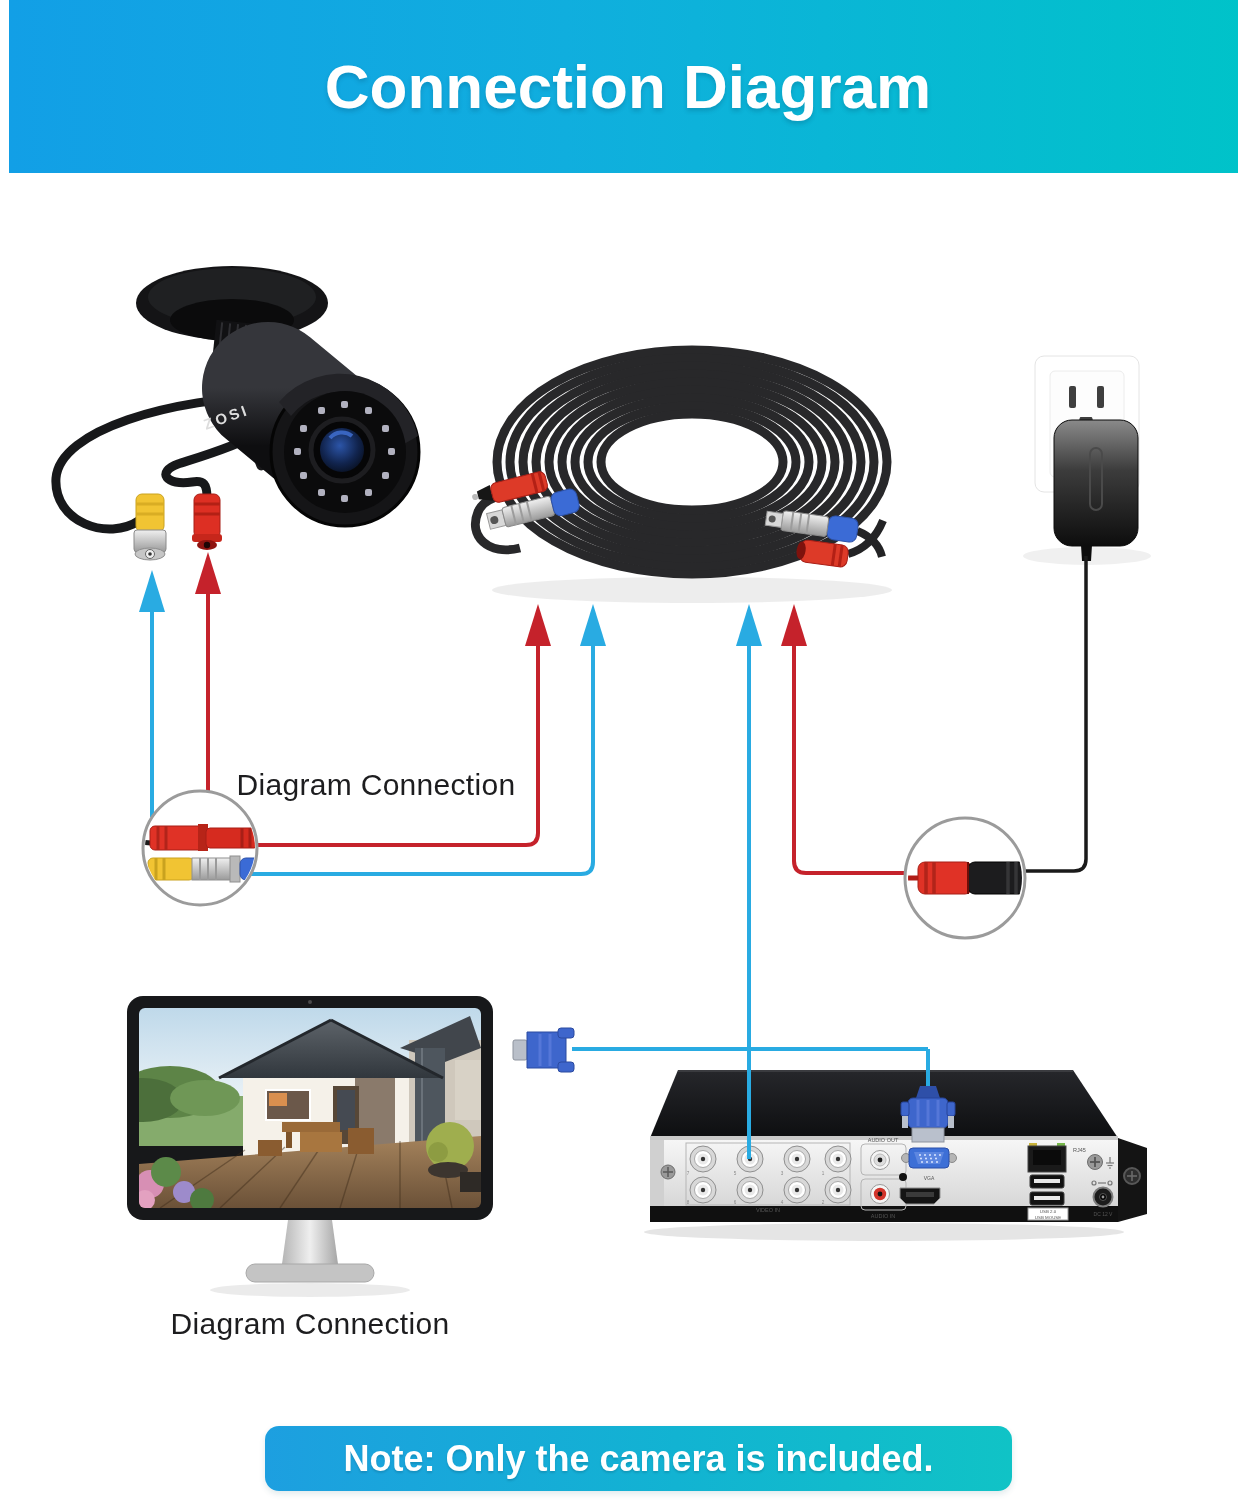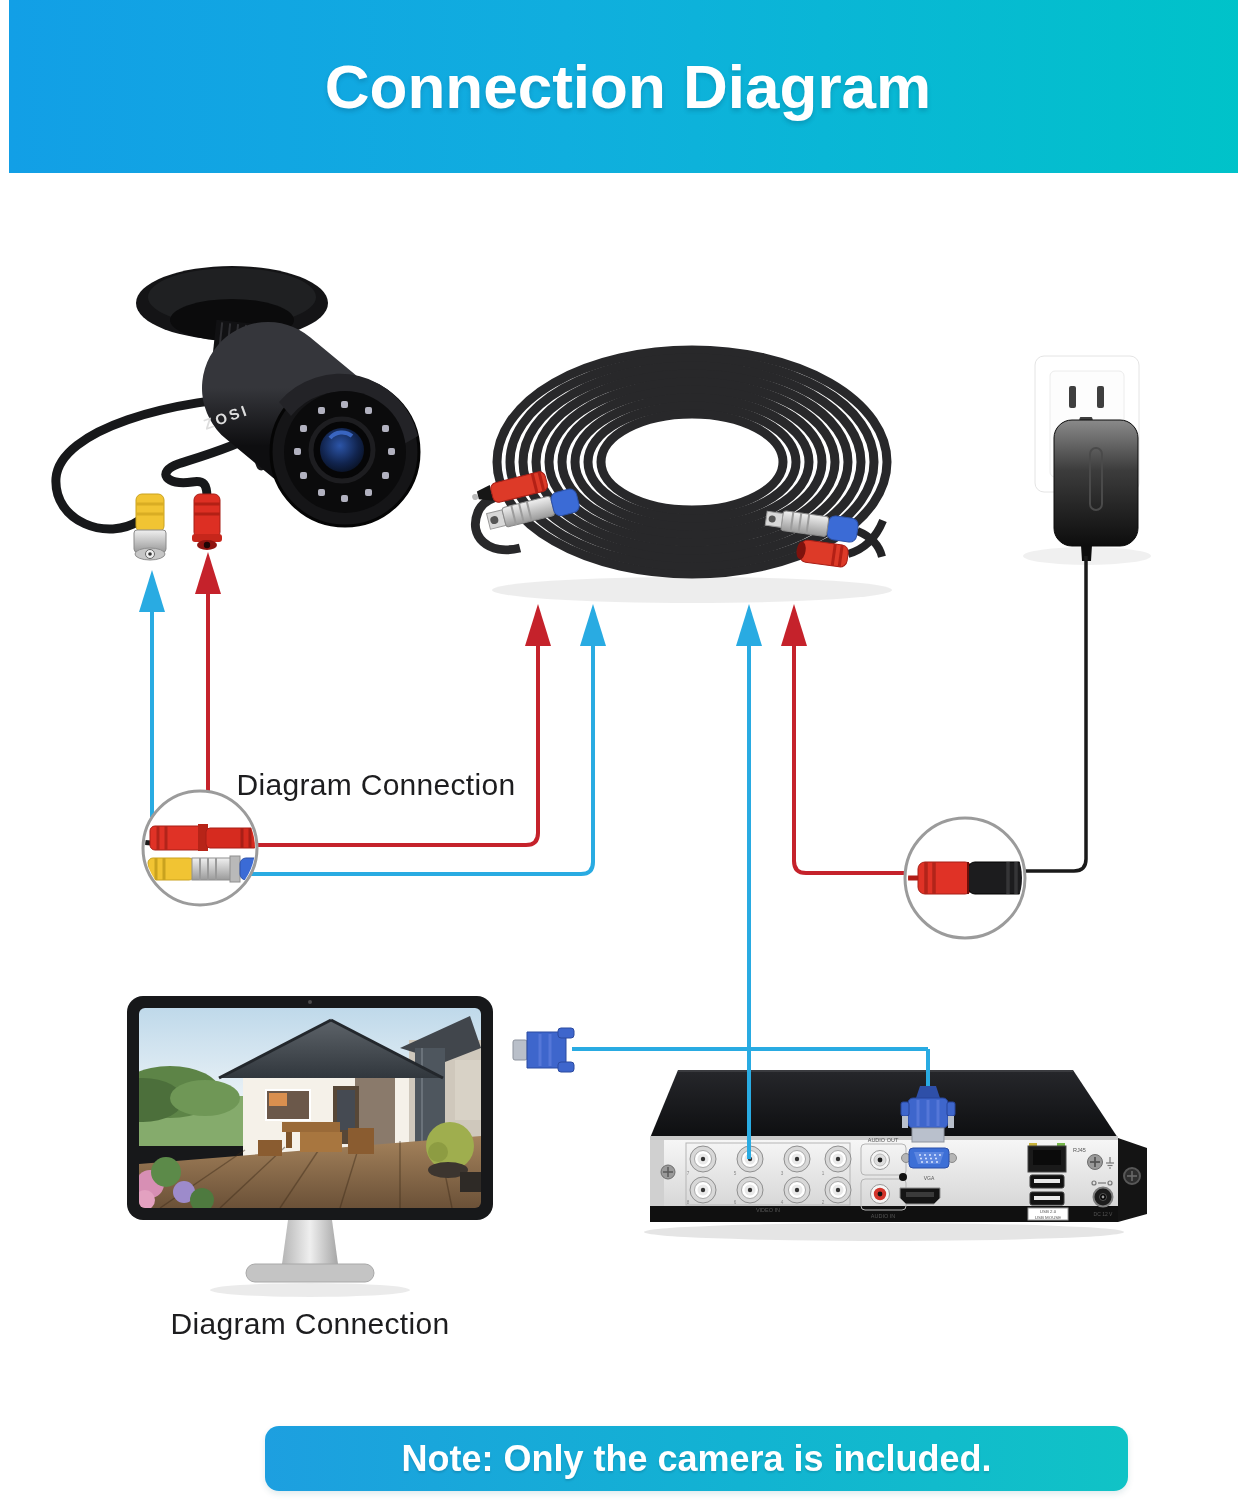--- a/index.html
+++ b/index.html
@@ -6,21 +6,21 @@
   .canvas{position:relative;width:1238px;height:1500px;background:#ffffff;overflow:hidden;
           font-family:"Liberation Sans",sans-serif;}
   .banner{position:absolute;left:9px;top:0;width:1238px;height:173px;
           background:linear-gradient(90deg,#129fe6 0%,#10aede 45%,#00c3c9 100%);
           display:flex;align-items:center;justify-content:center;}
   .banner h1{margin:0;color:#fff;font-size:62px;font-weight:700;letter-spacing:0px;
              text-shadow:0 3px 4px rgba(0,60,90,.22);}
   .art{position:absolute;left:0;top:0;}
   .label{position:absolute;transform:translateX(-50%);white-space:nowrap;
          color:#1d1d1f;font-size:30px;font-weight:400;letter-spacing:.3px;}
-  .note-bar{position:absolute;left:265px;top:1426px;width:863px;height:65px;border-radius:14px;
+  .note-bar{position:absolute;left:265px;top:1426px;width:747px;height:65px;border-radius:14px;
             background:linear-gradient(90deg,#1d9fe0 0%,#12b3d2 55%,#10c3c6 100%);
             display:flex;align-items:center;justify-content:center;box-shadow:0 3px 6px rgba(0,80,100,.12);}
   .note-bar span{color:#fff;font-size:36px;font-weight:700;text-shadow:0 2px 2px rgba(0,50,70,.18);}
   svg text{font-family:"Liberation Sans",sans-serif;}
   .plbl{fill:#555;}
 </style>
 </head>
 <body>
 
 <div class="canvas">

